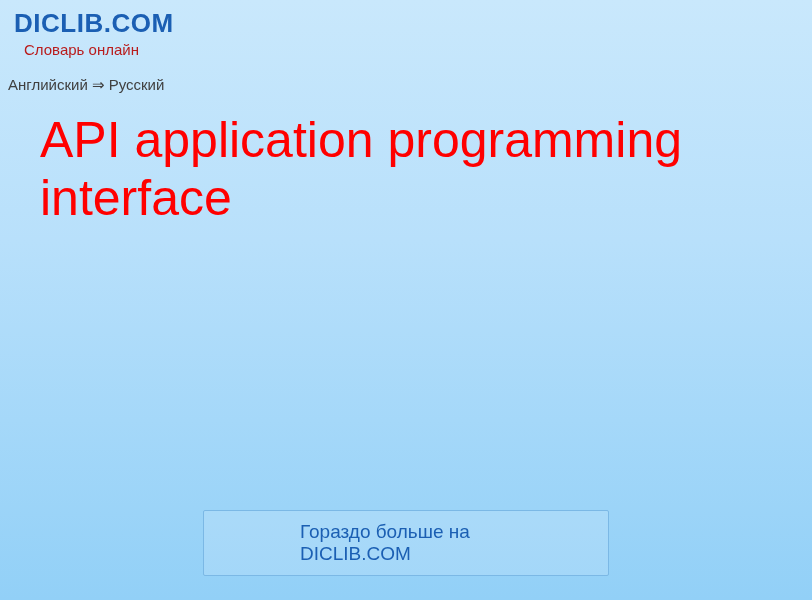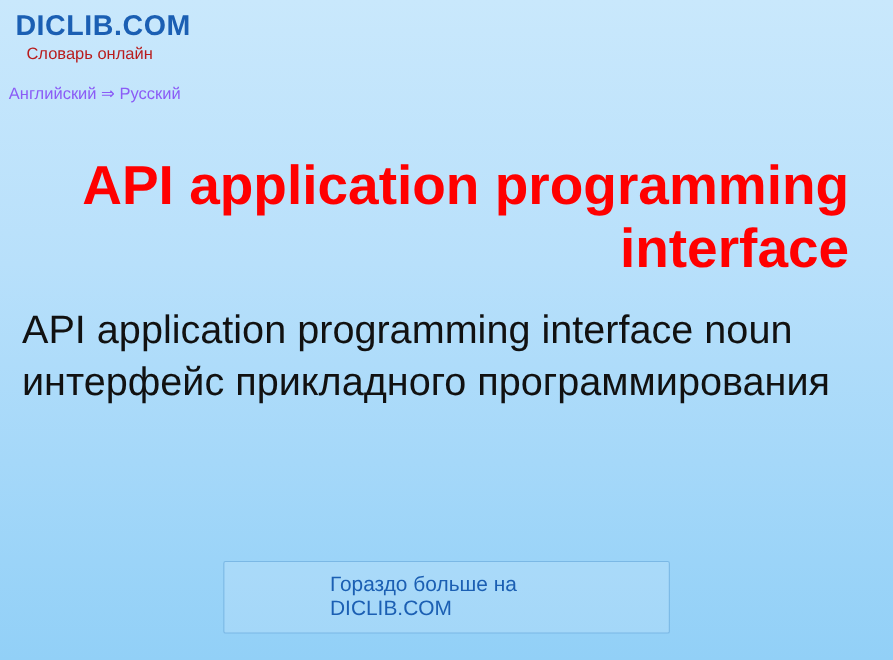--- a/index.html
+++ b/index.html
@@ -27,36 +27,35 @@
     }
     .tagline {
       font-size: 15px;
       color: #b91c1c;
       margin-top: 2px;
       margin-left: 10px;
     }
     .breadcrumb {
       padding: 8px 14px 0 8px;
       font-size: 15px;
-      color: #8b5cf6;
+      color: #404040;
       margin-top: 6px;
     }
     .main-content {
       padding: 18px 20px 0 20px;
       text-align: left;
     }
     .entry-title {
       font-size: 50px;
-      font-weight: bold;
+      font-weight: normal;
       color: #ff0000;
-      text-align: right;
+      text-align: left;
       line-height: 1.15;
       margin-bottom: 22px;
       padding: 0 20px;
-      margin-top: 28px;
     }
     .definition {
       font-size: 36px;
       color: #111;
       line-height: 1.3;
       text-align: left;
       font-weight: normal;
     }
     .footer-box {
       position: absolute;
@@ -79,18 +78,17 @@
 
 <div class="header">
   <div class="site-title">DICLIB.COM</div>
   <div class="tagline">Словарь онлайн</div>
 </div>
 
 <div class="breadcrumb">Английский ⇒ Русский</div>
 
 <div class="main-content">
   <h1 class="entry-title">API application programming interface</h1>
-  <div class="definition">API application programming interface noun интерфейс прикладного программирования</div>
 </div>
 
 <div class="footer-box">
   <a class="footer-link">Гораздо больше на DICLIB.COM</a>
 </div>
 
 </body></html>

